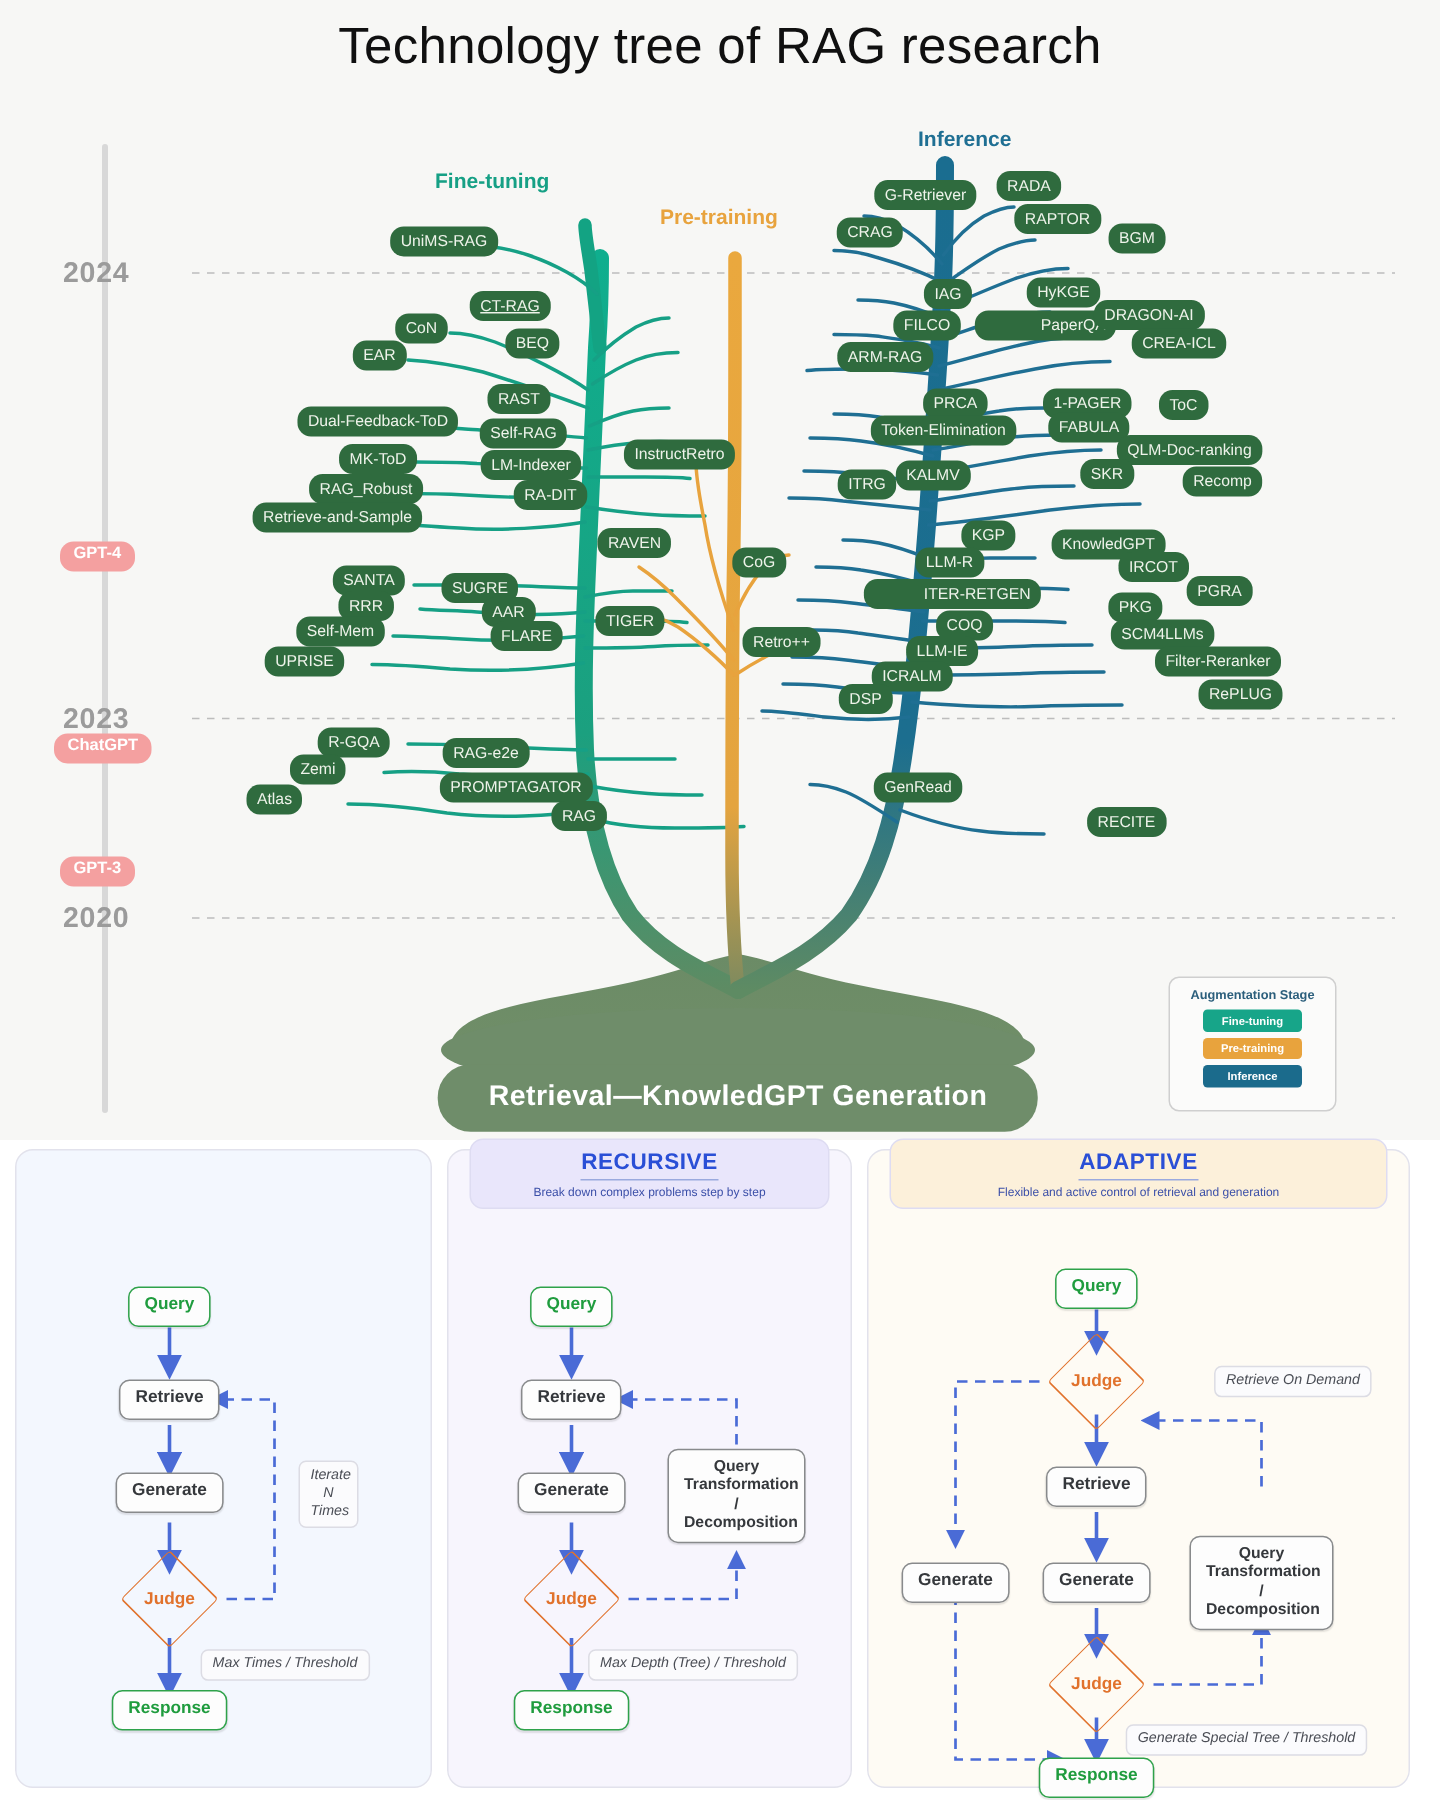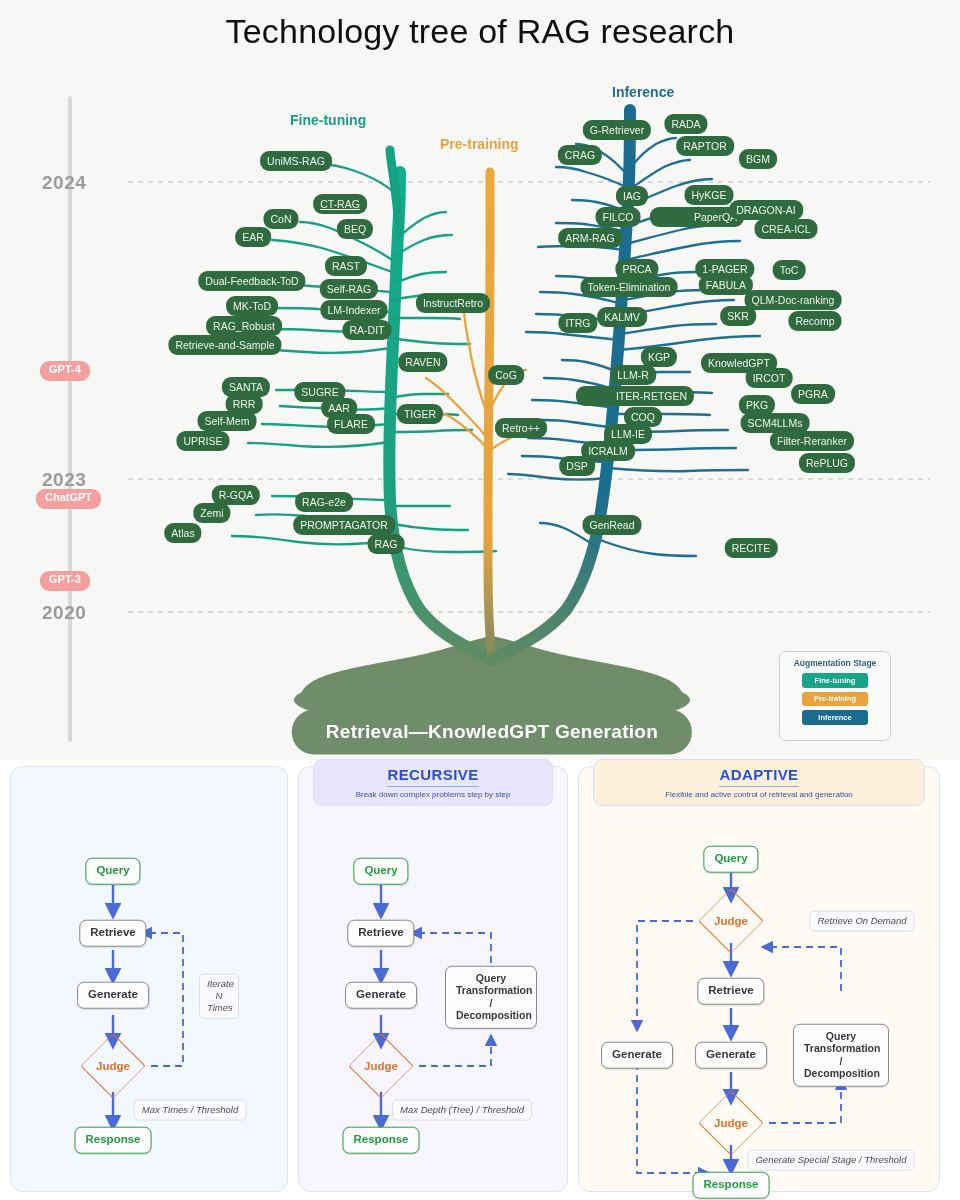--- a/index.html
+++ b/index.html
@@ -505,16 +505,16 @@
     </div>
     <div class="note" style="left:283px; top:154px;">Retrieve On  Demand</div>
     <div class="fbox" style="left:152px; top:224px;">Retrieve</div>
     <div class="fbox" style="left:58px; top:288px;">Generate</div>
     <div class="fbox" style="left:152px; top:288px;">Generate</div>
     <div class="fbox multi wide" style="left:262px; top:288px;">Query Transformation / Decomposition</div>
     <div class="diamond" style="left:152px; top:356px;">
       <div class="dshape"></div>
       <span>Judge</span>
     </div>
-    <div class="note" style="left:252px; top:393px;">Generate Special Stage / Threshold</div>
+    <div class="note" style="left:252px; top:393px;">Generate Special Tree / Threshold</div>
     <div class="fbox green" style="left:152px; top:418px;">Response</div>
   </div>
 </div>
 
 </body></html>

